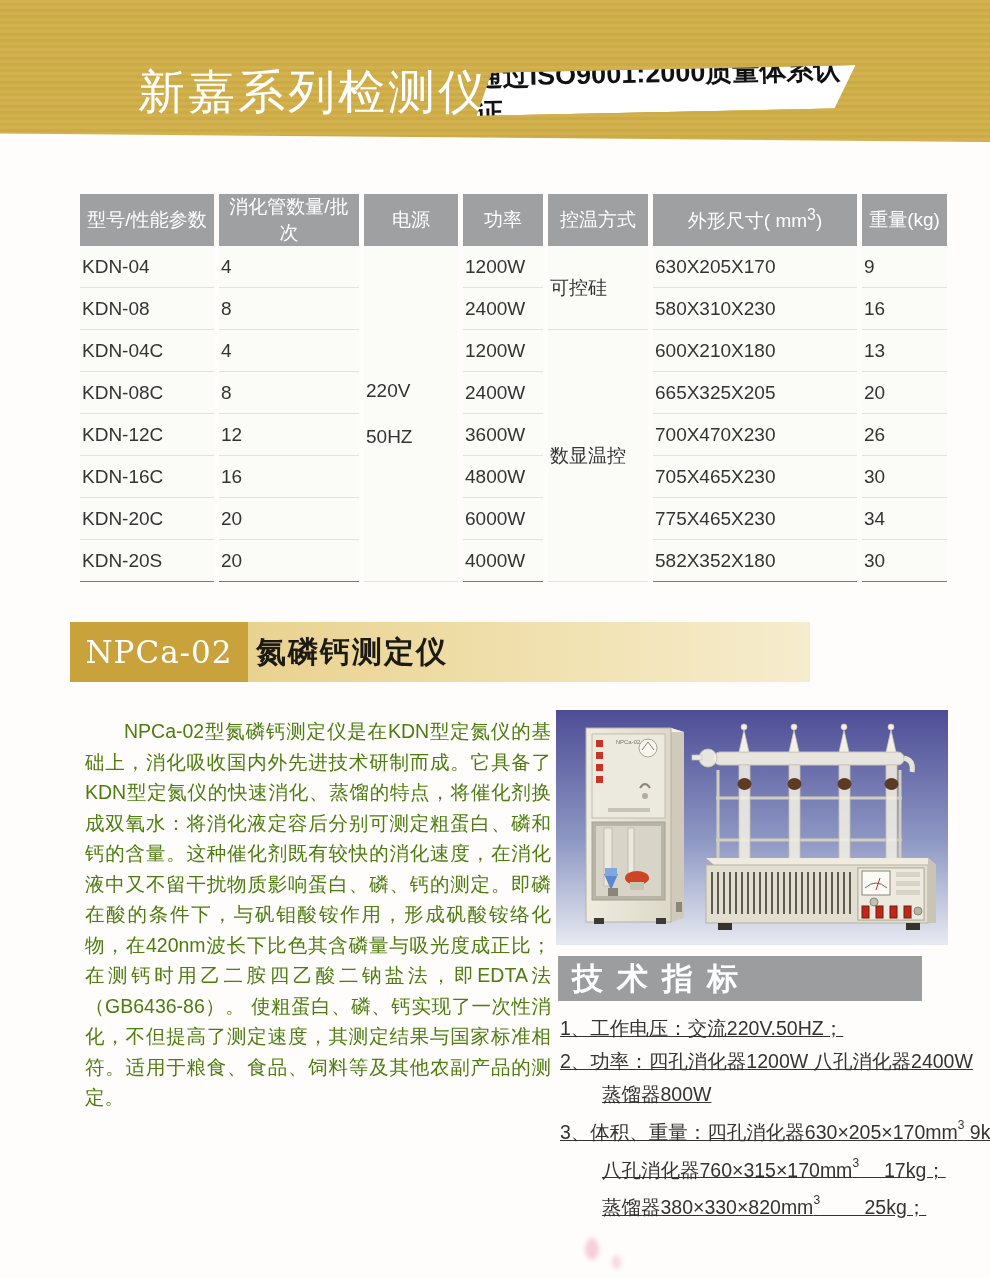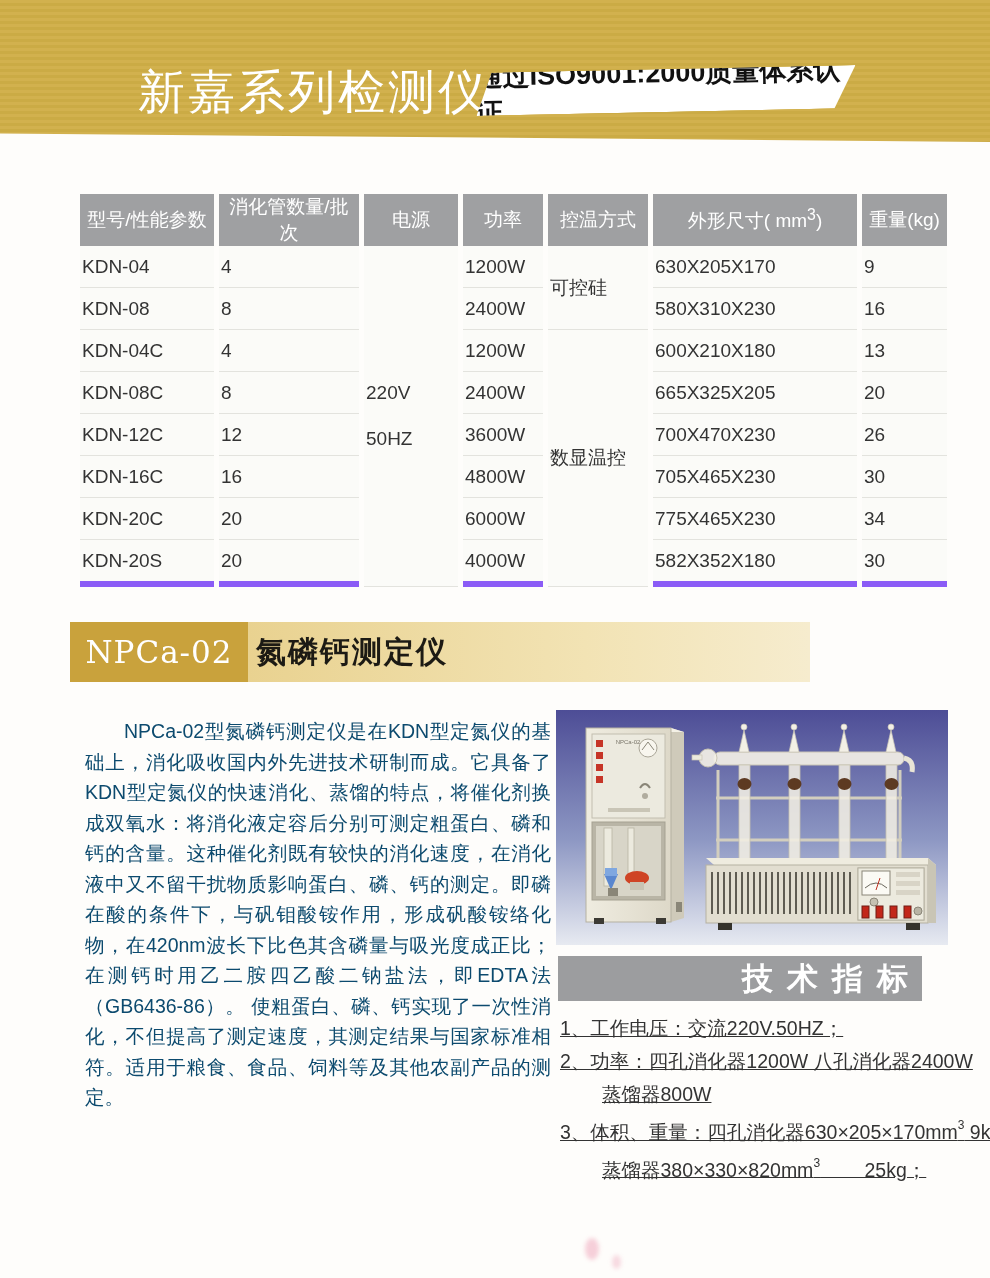--- a/index.html
+++ b/index.html
@@ -18,46 +18,46 @@
   .iso-badge span{color:#111;font-size:27px;font-weight:bold;letter-spacing:0px;}
 
   
   .spec-table-wrap{position:absolute;left:75px;top:194px;width:872px;}
   table.spec{border-collapse:separate;border-spacing:5px 0;width:100%;table-layout:fixed;}
   table.spec th{background:#9fa0a2;color:#ffffff;font-weight:normal;font-size:19px;
     height:46px;text-align:center;vertical-align:middle;padding:0 2px;}
   table.spec th sup,{font-size:12px;}
   table.spec td{background:#fbfbf8;color:#333;font-size:19px;text-align:left;
     vertical-align:middle;height:41px;border-bottom:1px solid #e3e3de;padding:0 2px;}
-  table.spec tr:last-child td{border-bottom:6px solid #8b5cf6;}
+  table.spec tr:last-child td{border-bottom:1px solid #8b5cf6;}
   col.c1{width:134px;}col.c2{width:140px;}col.c3{width:94px;}col.c4{width:80px;}
   col.c5{width:100px;}col.c6{width:204px;}col.c7{width:85px;}
   td.power-cell div+div{margin-top:24px;}
 
   
   .product-band{position:absolute;left:70px;top:622px;height:60px;width:740px;}
   .model-box{position:absolute;left:0;top:0;width:178px;height:60px;background:#c9a23c;
     color:#fff;display:flex;align-items:center;justify-content:center;
     font-family:"DejaVu Serif","Liberation Serif",serif;font-size:31px;letter-spacing:1px;}
   .band-rest{position:absolute;left:178px;top:0;width:562px;height:60px;
     background:linear-gradient(to right,#e9d290,#f2e3b4 60%,#f6ecce);
     display:flex;align-items:center;}
   .band-rest span{margin-left:8px;color:#1c1a14;font-size:30px;font-weight:bold;letter-spacing:2px;}
 
   
   .desc{position:absolute;left:85px;top:716px;width:466px;margin:0;
-    font-size:19.5px;line-height:30.5px;color:#0c4a6e;text-indent:2em;text-align:justify;}
+    font-size:19.5px;line-height:30.5px;color:#4d7c0f;text-indent:2em;text-align:justify;}
 
   
   .photo{position:absolute;left:556px;top:710px;width:392px;height:235px;margin:0;}
   .photo svg{display:block;}
 
   
   .specs-title-band{position:absolute;left:558px;top:956px;width:364px;height:45px;
-    background:#9c9d9f;display:flex;align-items:center;justify-content:flex-end;}
+    background:#9c9d9f;display:flex;align-items:center;justify-content:flex-start;}
   .specs-title-band span{color:#fff;font-size:31px;font-weight:bold;letter-spacing:14px;text-indent:14px;}
   .specs-list{position:absolute;left:560px;top:1012px;width:430px;font-size:19.5px;color:#333;text-decoration:underline;}
   .spec-line{line-height:33px;white-space:nowrap;}
   .spec-line.indent{padding-left:42px;}
   .spec-line sup{font-size:12px;position:relative;top:-2px;}
 
   
   .smudge{position:absolute;border-radius:50%;filter:blur(2px);}
   .s1{left:585px;top:1238px;width:14px;height:22px;background:rgba(225,90,130,.28);}
   .s2{left:612px;top:1255px;width:9px;height:14px;background:rgba(225,90,130,.22);}
@@ -316,18 +316,19 @@
   </figure>
 
   <div class="specs-title-band">
     <span>技术指标</span>
   </div>
   <div class="specs-list" id="specs-list">
       <div class="spec-line">1、工作电压：交流220V.50HZ；</div>
       <div class="spec-line">2、功率：四孔消化器1200W  八孔消化器2400W</div>
       <div class="spec-line indent">蒸馏器800W</div>
       <div class="spec-line">3、体积、重量：四孔消化器630×205×170mm<sup>3</sup> 9kg；</div>
+      <div class="spec-line indent">八孔消化器760×315×170mm<sup>3</sup>　 17kg；</div>
       <div class="spec-line indent">蒸馏器380×330×820mm<sup>3</sup>　　 25kg；</div>
     </div>
 
   <div class="smudge s1"></div>
   <div class="smudge s2"></div>
 </div>
 
 </body></html>

